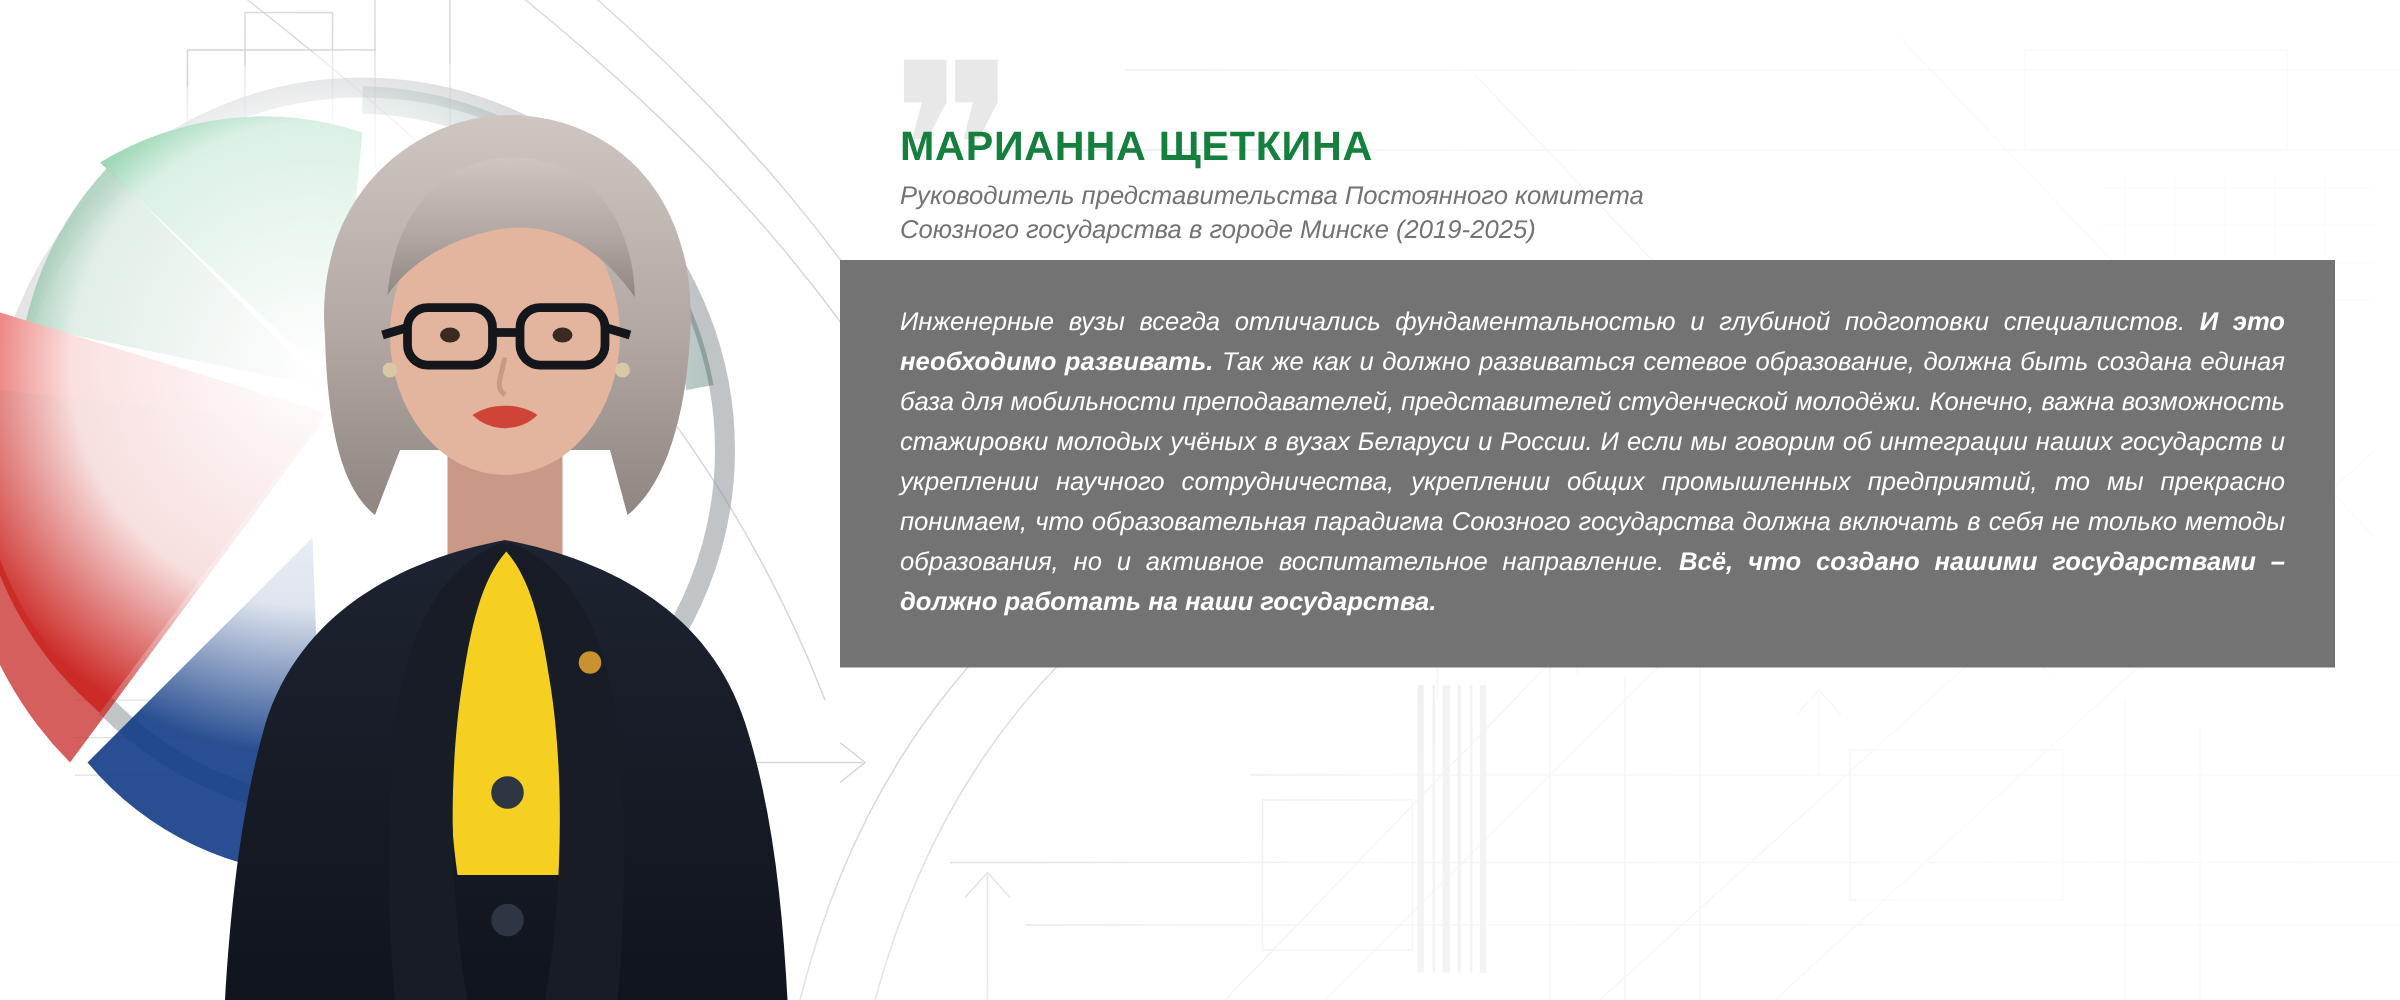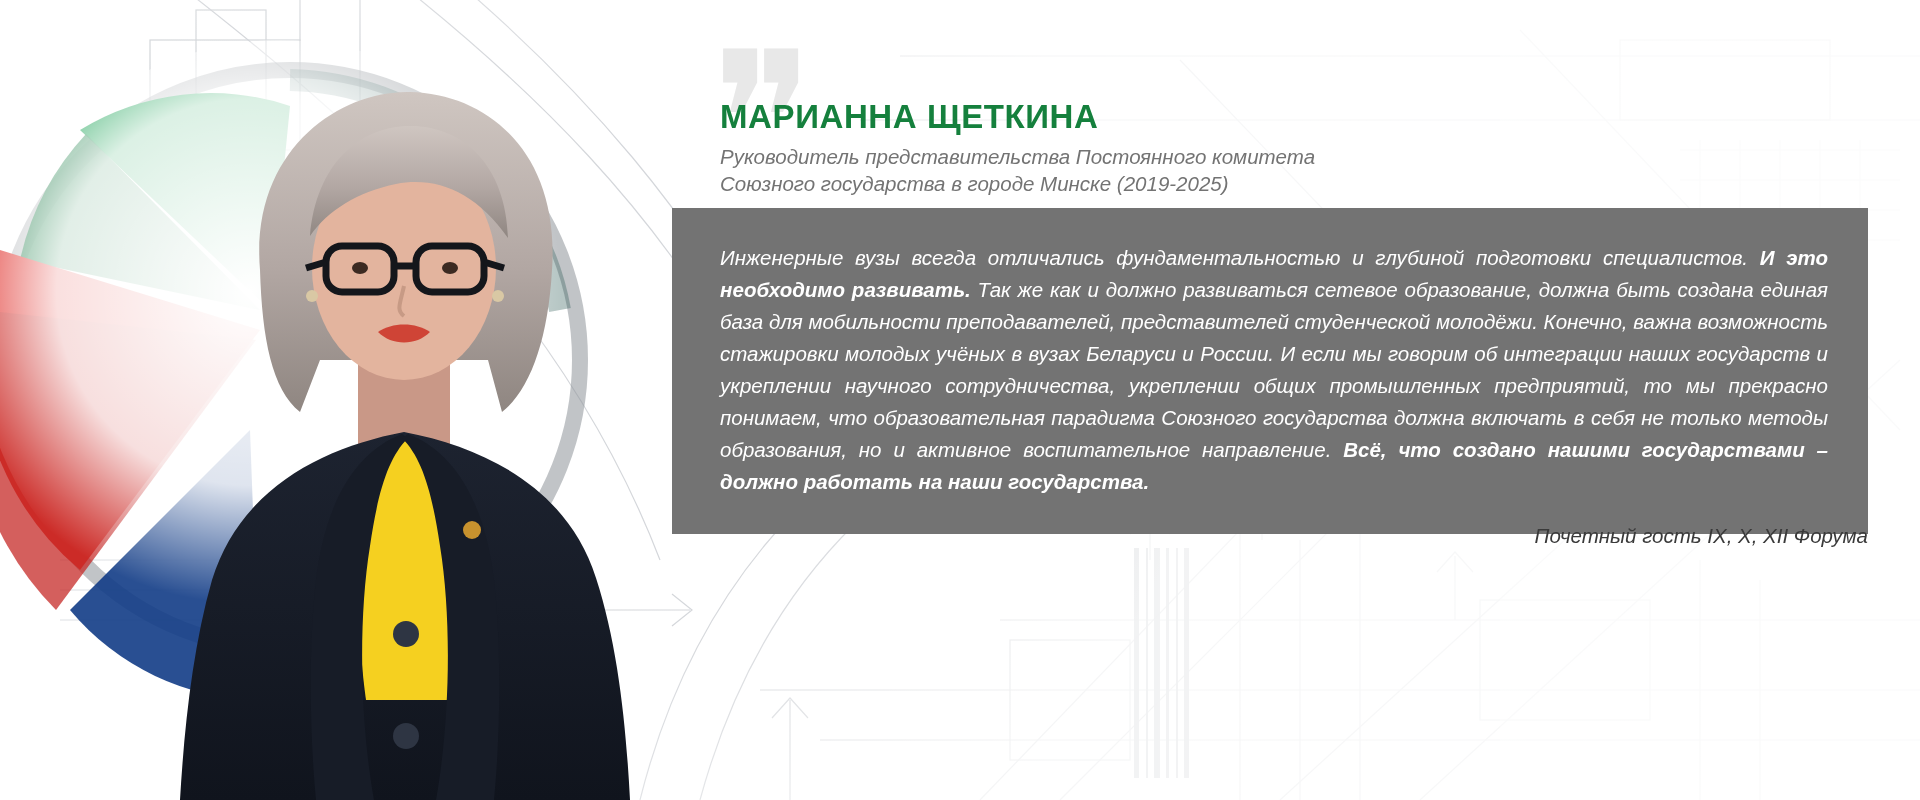--- a/index.html
+++ b/index.html
@@ -308,16 +308,15 @@
 
     <div class="speaker-role">
       <div>Руководитель представительства Постоянного комитета</div>
       <div>Союзного государства в городе Минске (2019-2025)</div>
     </div>
 
     <div class="quote-box">
       <p class="quote-text"><span>Инженерные вузы всегда отличались фундаментальностью и глубиной подготовки специалистов. </span><b>И это необходимо развивать.</b><span> Так же как и должно развиваться сетевое образование, должна быть создана единая база для мобильности преподавателей, представителей студенческой молодёжи. Конечно, важна возможность стажировки молодых учёных в вузах Беларуси и России. И если мы говорим об интеграции наших государств и укреплении научного сотрудничества, укреплении общих промышленных предприятий, то мы прекрасно понимаем, что образовательная парадигма Союзного государства должна включать в себя не только методы образования, но и активное воспитательное направление. </span><b>Всё, что создано нашими государствами – должно работать на наши государства.</b></p>
     </div>
 
-    <div class="footnote">Почетный гость IX, X, XII Форума</div>
 
   </div>
 </div>
 
 </body></html>

